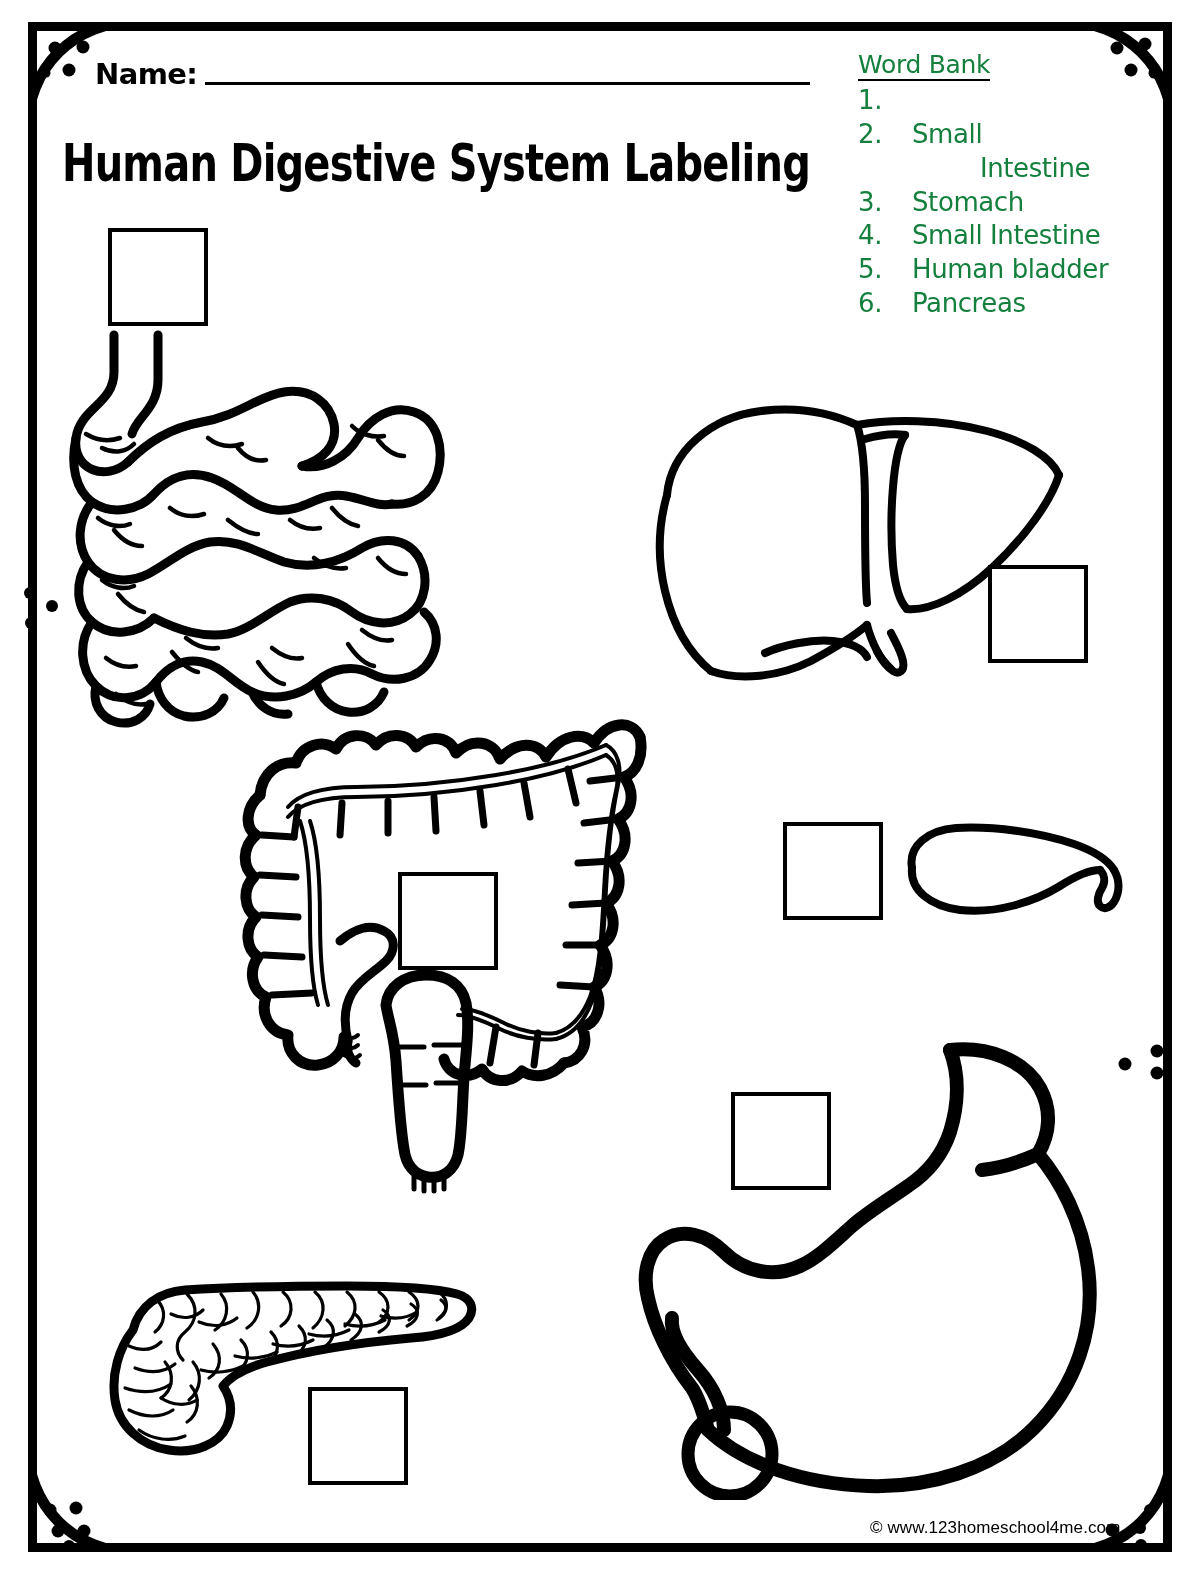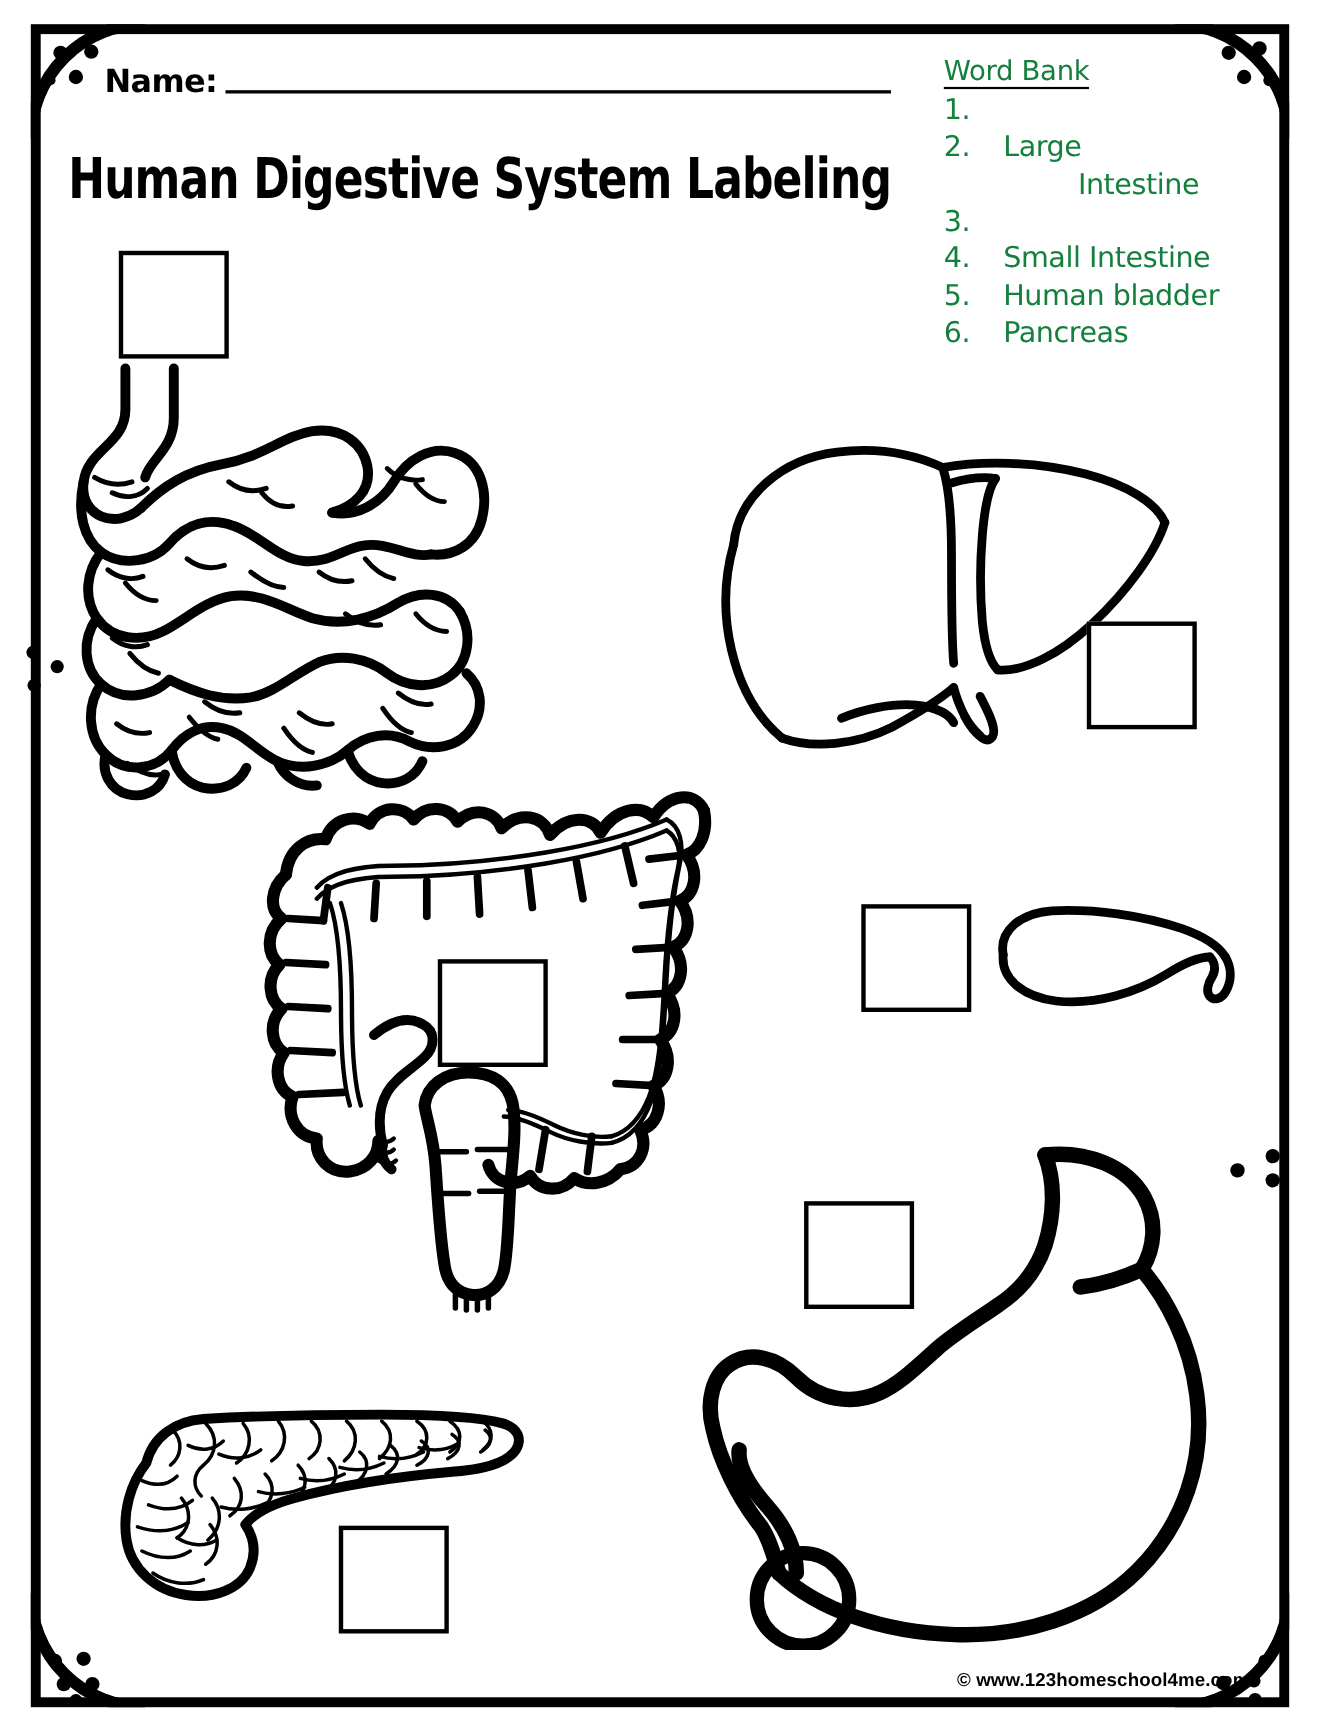--- a/index.html
+++ b/index.html
@@ -108,21 +108,20 @@
 
   
   #footer-credit {
     position: absolute;
     left: 870px; top: 1518px;
     font-family: "Liberation Sans", sans-serif;
     font-size: 17px;
     color: #000;
     letter-spacing: 0.1px;
     white-space: nowrap;
-    font-weight: bold;
   }
 </style>
 </head>
 <body>
 
 <div id="page">
 
   <div id="frame"></div>
 
   <div class="corner" id="corner-tl">
@@ -187,26 +186,27 @@
 
   <div id="word-bank">
     <div id="word-bank-heading">Word Bank</div>
     <ul id="word-bank-list">
       <li class="wb-item">
         <span class="wb-num">1.</span>
       </li>
       <li>
         <div class="wb-item">
           <span class="wb-num">2.</span>
-          <span class="wb-label">Large</span>
+          <span class="wb-label">Small</span>
         </div>
         <span class="wb-cont">Intestine</span>
       </li>
       <li class="wb-item">
         <span class="wb-num">3.</span>
+        <span class="wb-label">Stomach</span>
       </li>
       <li class="wb-item">
         <span class="wb-num">4.</span>
         <span class="wb-label">Small Intestine</span>
       </li>
       <li class="wb-item">
         <span class="wb-num">5.</span>
         <span class="wb-label">Human bladder</span>
       </li>
       <li class="wb-item">

